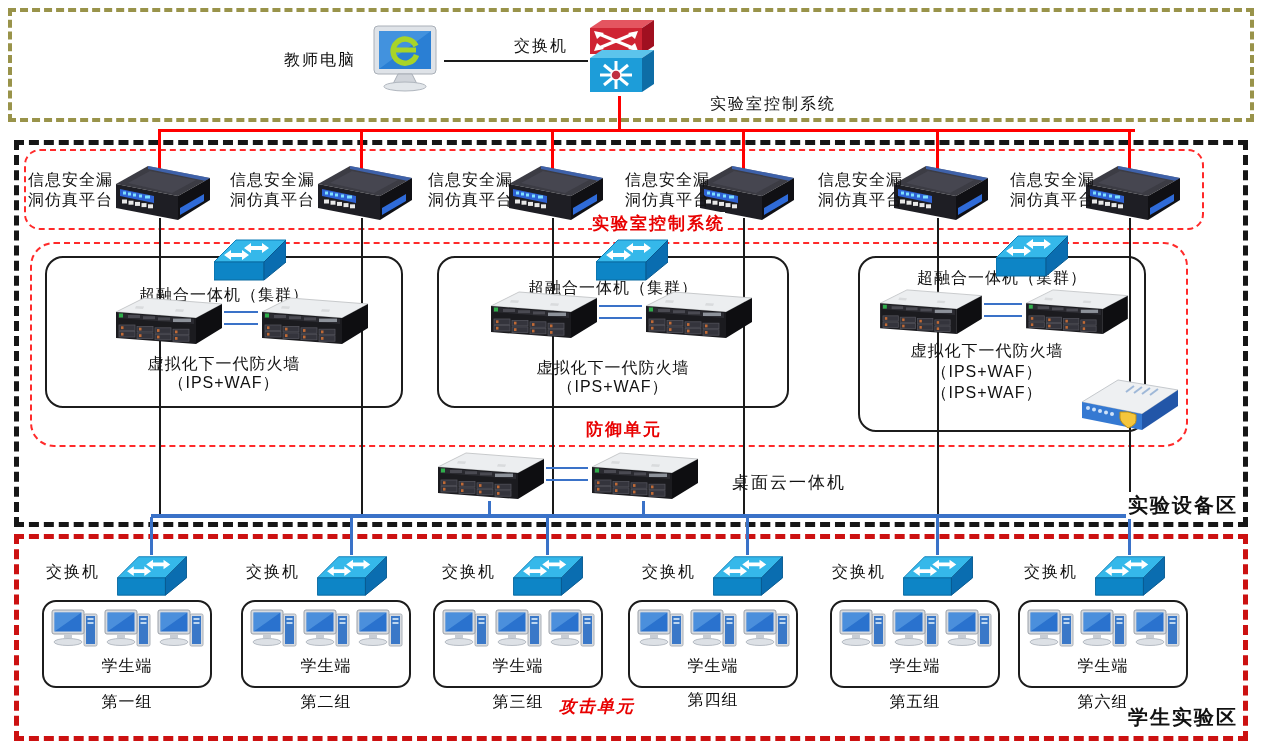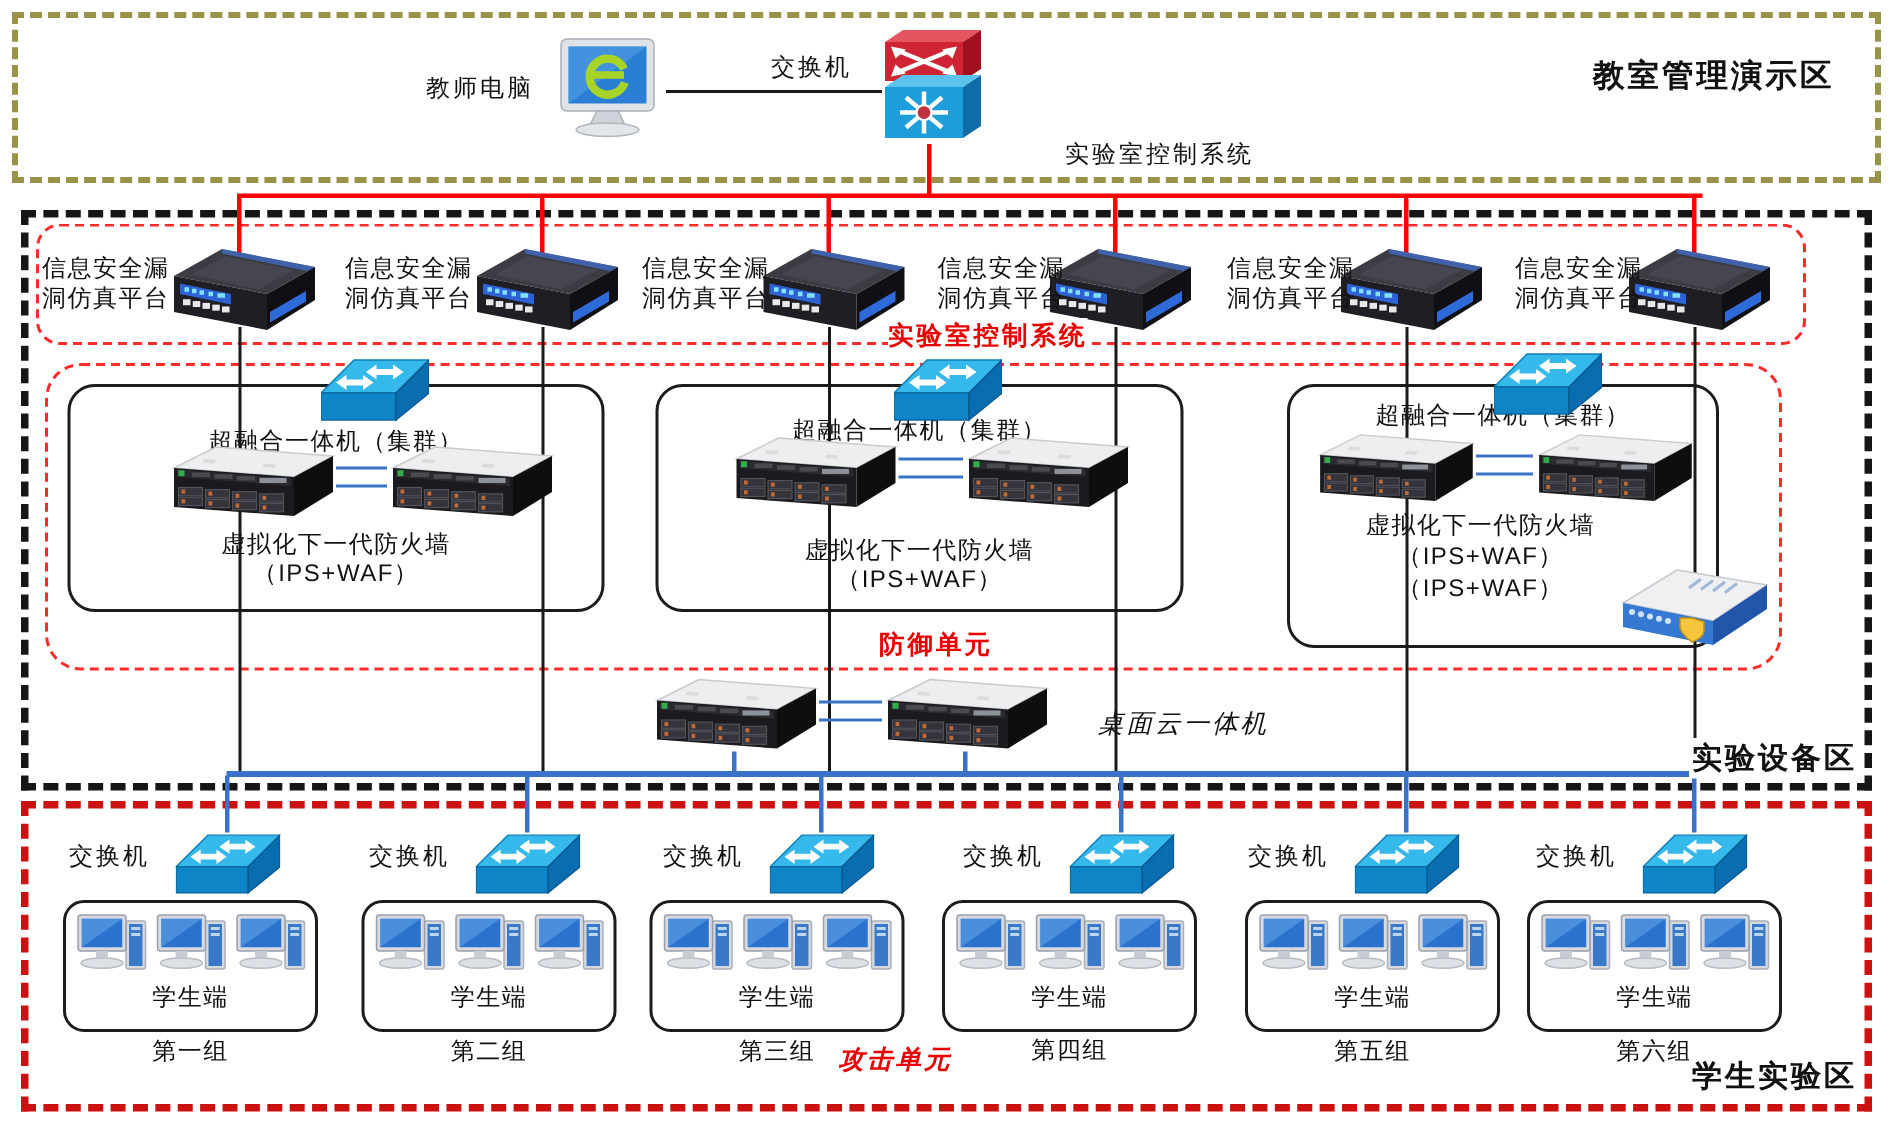--- a/index.html
+++ b/index.html
@@ -159,21 +159,20 @@
         </g>
         <path d="M52,38 l8,2.5 v6 q0,4.5 -8,7.5 q-8,-6 -8,-10 v-6 z" fill="#f5c63c" stroke="#c09010"></path>
       </symbol>
     </defs>
   </svg>
 
   <div class="zone zone1" style="left:8px;top:8px;width:1246px;height:114px;"></div>
   <div class="zone zone2" style="left:14px;top:140px;width:1234px;height:387px;"></div>
   <div class="zone zone3" style="left:14px;top:534px;width:1234px;height:207px;"></div>
 
-  <div class="ztitle" style="left:1060px;top:36px;font-size:21px;">教室管理演示区</div>
   <div class="ztitle" style="left:1126px;top:492px;">实验设备区</div>
   <div class="ztitle" style="left:1126px;top:704px;">学生实验区</div>
 
   <div class="lbl" style="left:284px;top:50px;">教师电脑</div>
   <svg class="icon" style="left:366px;top:24px;width:80px;height:70px;">
       <use href="#sym-pc"></use>
     </svg>
   <div class="ln blk" style="left:444px;top:60px;width:144px;height:2px;"></div>
   <div class="lbl" style="left:514px;top:36px;">交换机</div>
   <svg class="icon" style="left:586px;top:20px;width:70px;height:78px;">
@@ -315,21 +314,21 @@
   <svg class="icon" style="left:434px;top:450px;width:112px;height:52px;">
       <use href="#sym-server"></use>
     </svg>
   <svg class="icon" style="left:588px;top:450px;width:112px;height:52px;">
       <use href="#sym-server"></use>
     </svg>
   <div class="ln blu" style="left:546px;top:467px;width:42px;height:2px;"></div>
   <div class="ln blu" style="left:546px;top:479px;width:42px;height:2px;"></div>
   <div class="ln blu" style="left:488px;top:501px;width:3px;height:14px;"></div>
   <div class="ln blu" style="left:642px;top:501px;width:3px;height:14px;"></div>
-  <div class="lbl" style="left:732px;top:473px;font-size:17px;font-style:italic;">桌面云一体机</div>
+  <div class="lbl" style="left:732px;top:473px;font-size:17px;">桌面云一体机</div>
 
   <div class="ln blu" style="left:151px;top:514px;width:981px;height:4px;"></div>
   <div class="ln blu" style="left:150px;top:517px;width:3px;height:38px;"></div>
   <div class="ln blu" style="left:350px;top:517px;width:3px;height:38px;"></div>
   <div class="ln blu" style="left:546px;top:517px;width:3px;height:38px;"></div>
   <div class="ln blu" style="left:746px;top:517px;width:3px;height:38px;"></div>
   <div class="ln blu" style="left:936px;top:517px;width:3px;height:38px;"></div>
   <div class="ln blu" style="left:1128px;top:517px;width:3px;height:38px;"></div>
 
   <div class="lbl" style="left:46px;top:562px;">交换机</div>

